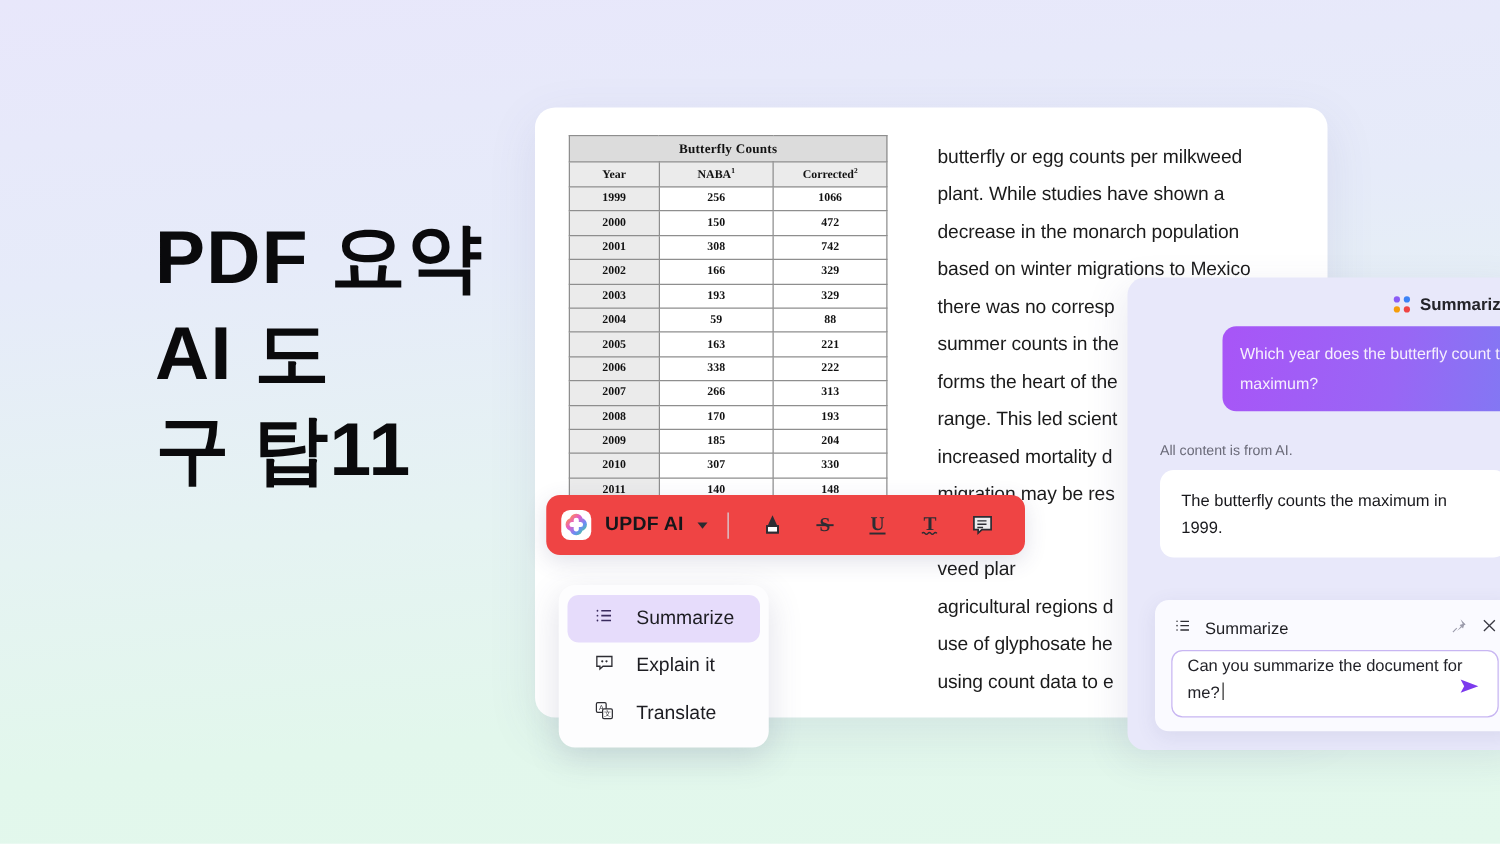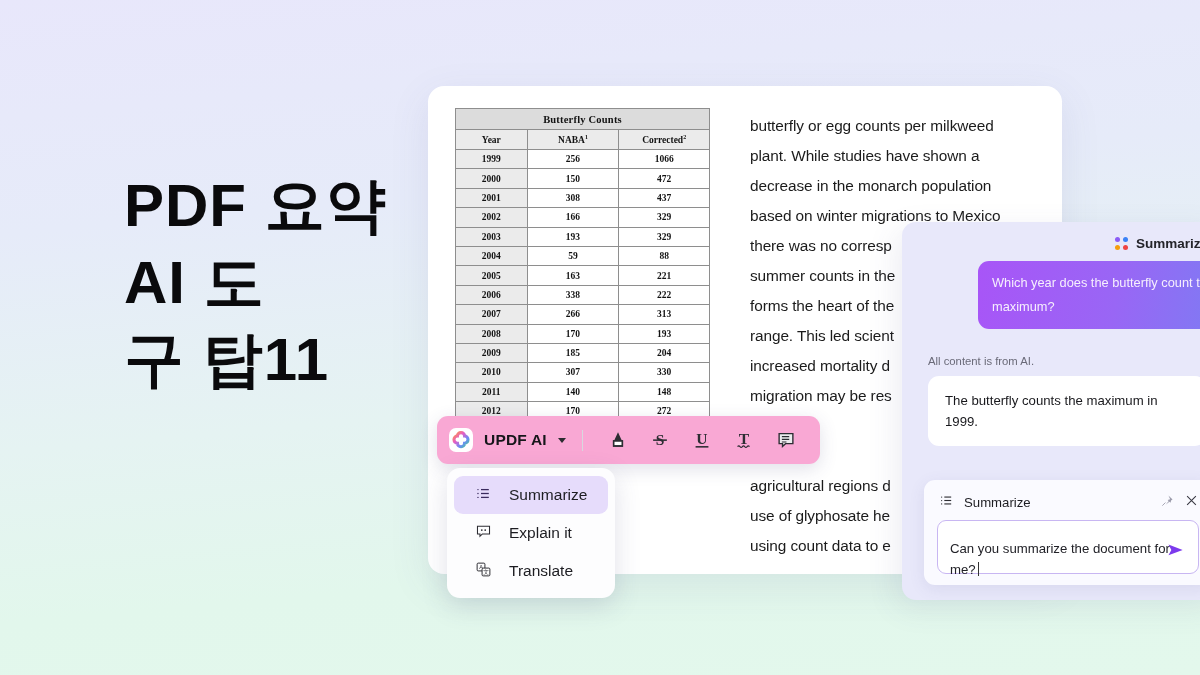--- a/index.html
+++ b/index.html
@@ -72,25 +72,25 @@
     font-size: 15.4px;
     line-height: 30px;
     color: #1b1b1b;
     white-space: pre-line;
     letter-spacing: -.1px;
   }
 
   
   #toolbar {
     position: absolute;
-    left: 437px; top: 416px;
+    left: 437px; top: 396px;
     height: 48px;
     display: flex;
     align-items: center;
-    background: #f9a8d4;
+    background: #ef4444;
     border-radius: 11px;
     box-shadow: 0 5px 18px rgba(70,70,120,0.16);
     padding: 0 14px 0 12px;
     gap: 2px;
   }
   #updf-logo {
     width: 24px; height: 24px; border-radius: 7px;
     position: relative; flex: none;
     background: #fff;
   }
@@ -176,21 +176,21 @@
     position: absolute; left: 15px; top: 13px; right: 13px;
     display: flex; align-items: center; gap: 10px;
     font-size: 13.2px; color: #1d1d22;
   }
   #compose-head .spacer { flex: 1; }
   #compose-box {
     position: absolute; left: 13px; right: 13px; top: 40px; bottom: 11px;
     background: #fff;
     border: 1.3px solid #c8b6f2;
     border-radius: 9px;
-    padding: 17px 12px;
+    padding: 1px 12px;
   }
   #compose-text {
     font-size: 13.2px; line-height: 21px; color: #222228;
   }
   .caret-bar {
     display: inline-block; width: 1px; height: 14px;
     background: #333; vertical-align: -2px; margin-left: 2px;
   }
   #send-btn { position: absolute; right: 11px; bottom: 9px; }
   .ico { display: block; }
@@ -221,21 +221,21 @@
           <td class="col-c">1066</td>
         </tr>
         <tr>
           <td class="yr col-y">2000</td>
           <td class="col-n">150</td>
           <td class="col-c">472</td>
         </tr>
         <tr>
           <td class="yr col-y">2001</td>
           <td class="col-n">308</td>
-          <td class="col-c">437</td>
+          <td class="col-c">742</td>
         </tr>
         <tr>
           <td class="yr col-y">2002</td>
           <td class="col-n">166</td>
           <td class="col-c">329</td>
         </tr>
         <tr>
           <td class="yr col-y">2003</td>
           <td class="col-n">193</td>
           <td class="col-c">329</td>

